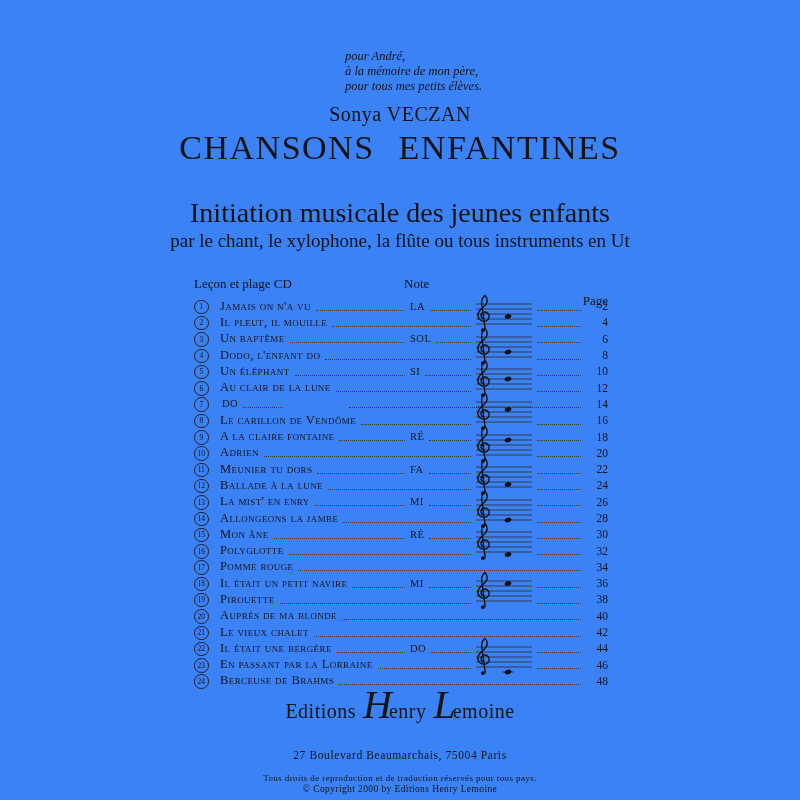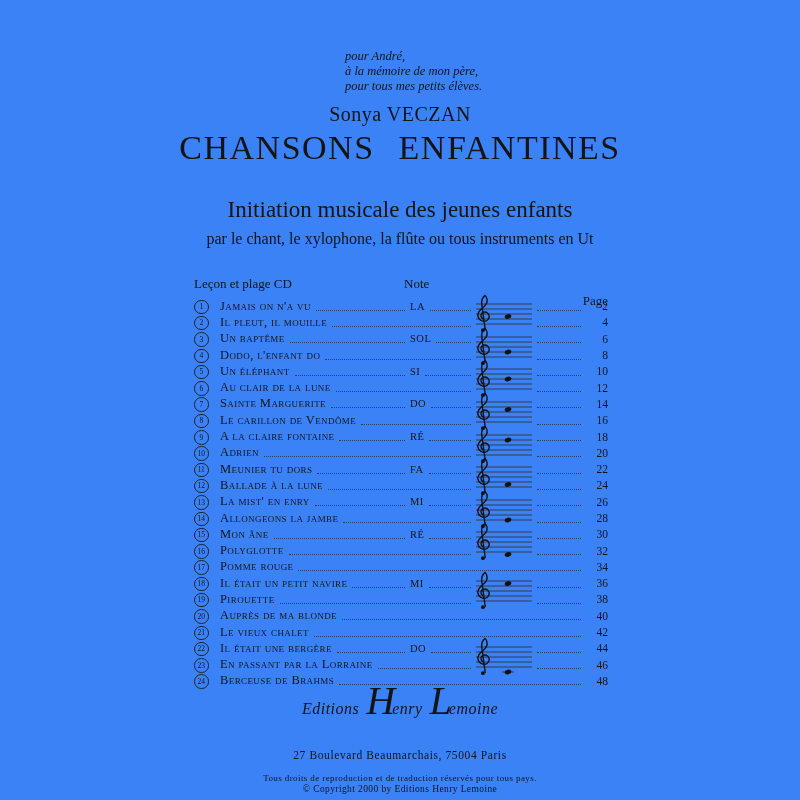--- a/index.html
+++ b/index.html
@@ -2,22 +2,22 @@
 <html><head>
 <meta charset="utf-8">
 <style>
   html,body{margin:0;padding:0;background:#fff;}
   .page{position:relative;width:800px;height:800px;background:#3b82f6;overflow:hidden;
         font-family:"Liberation Serif","DejaVu Serif",serif;color:#141414;}
   .dedication{position:absolute;left:345px;top:49px;font-style:italic;font-size:12.5px;line-height:15px;}
   .author{position:absolute;left:0;top:103px;width:100%;text-align:center;font-size:20px;letter-spacing:.5px;}
   .main-title{position:absolute;left:0;top:129px;width:100%;text-align:center;font-size:34px;
               letter-spacing:1.5px;word-spacing:14px;}
-  .subtitle{position:absolute;left:0;top:197px;width:100%;text-align:center;font-size:23px;}
-  .instrumentation{position:absolute;left:0;top:230px;width:100%;text-align:center;font-size:16px;}
+  .subtitle{position:absolute;left:0;top:197px;width:100%;text-align:center;font-size:28px;}
+  .instrumentation{position:absolute;left:0;top:230px;width:100%;text-align:center;font-size:19px;}
 
   .toc{position:absolute;left:194px;top:276px;width:414px;font-size:12px;}
   .toc-header{position:relative;height:22px;font-size:13px;}
   .toc-header .h-left{position:absolute;left:0;top:0;}
   .toc-header .h-note{position:absolute;left:210px;top:0;}
   .toc-header .h-page{position:absolute;right:0;top:17px;text-align:right;}
 
   .row{display:flex;align-items:center;height:16.3px;}
   .numcol{width:26px;flex:none;}
   .circle{display:inline-flex;width:12.5px;height:12.5px;border:1px solid #222;border-radius:50%;
@@ -30,21 +30,21 @@
   .notename{font-size:10.5px;letter-spacing:.5px;padding:0 2px;}
   .notecell{display:flex;align-items:center;width:66px;flex:none;justify-content:center;}
   .staffgap{width:60px;flex:none;}
   .leader{flex:1;min-width:6px;height:0;border-bottom:1.5px dotted #3c3c3c;margin:8px 3px 0 3px;align-self:center;}
   .pagecol{width:24px;flex:none;text-align:right;font-size:11.5px;}
   .pair{position:relative;}
   .staffsvg{position:absolute;left:280px;top:50%;transform:translateY(-50%);}
 
   .footer{position:absolute;left:0;top:700px;width:100%;text-align:center;}
   .logo{display:flex;justify-content:center;align-items:baseline;height:46px;}
-  .logo .word{font-size:16px;letter-spacing:.5px;font-style:italic;}
+  .logo .word{font-size:20px;letter-spacing:.5px;}
   .logo .initial{font-style:italic;font-size:40px;line-height:0;font-weight:400;}
   .logo .sp{width:7px;}
   .logo .tuck{margin-left:-3px;}
   .address{font-size:11.5px;letter-spacing:.6px;margin-top:3px;}
   .rights{font-size:9px;letter-spacing:.4px;margin-top:12px;}
   .copyright{font-size:9.5px;letter-spacing:.4px;margin-top:1px;}
 </style>
 </head>
 <body>
 
@@ -172,24 +172,20 @@
             <line x1="2" x2="58" y1="28" y2="28" stroke="#333333" stroke-width="0.9"></line>
             <line x1="2" x2="58" y1="33" y2="33" stroke="#333333" stroke-width="0.9"></line>
             <path d="M11.2,38.5 L7.8,13.5 C7.2,9.2 8.6,6.3 11,4.4 C13.1,6.7 13.7,10 12.3,12.7 C10.9,15.5 7.7,17.3 5.7,19.7 C3.8,22 3.4,25.2 5,27.6 C6.8,30.3 10.5,31.1 13,29.5 C15.4,27.9 15.9,24.6 14.2,22.6 C12.6,20.6 9.4,20.4 7.8,22.3 C6.4,24 6.9,26.5 8.8,27.6" fill="none" stroke="#111" stroke-width="1.4" stroke-linecap="round"></path>
             <circle cx="8.9" cy="39.2" r="1.9" fill="#111"></circle>
             <ellipse cx="34" cy="23" rx="3.4" ry="2.3" transform="rotate(-12 34 23)" fill="#111"></ellipse>
           </svg>
         </div>
         <div class="pair">
           <div class="row">
             <span class="numcol"><span class="circle">7</span></span>
-            <div class="mid w-note">
-              <span class="songtitle">Sainte Marguerite</span>
-              <span class="leader"></span>
-            </div>
             <div class="notecell">
               <span class="notename">DO</span>
               <span class="leader"></span>
             </div>
             <span class="staffgap"></span>
             <span class="leader"></span>
             <span class="pagecol">14</span>
           </div>
           <div class="row">
             <span class="numcol"><span class="circle">8</span></span>

